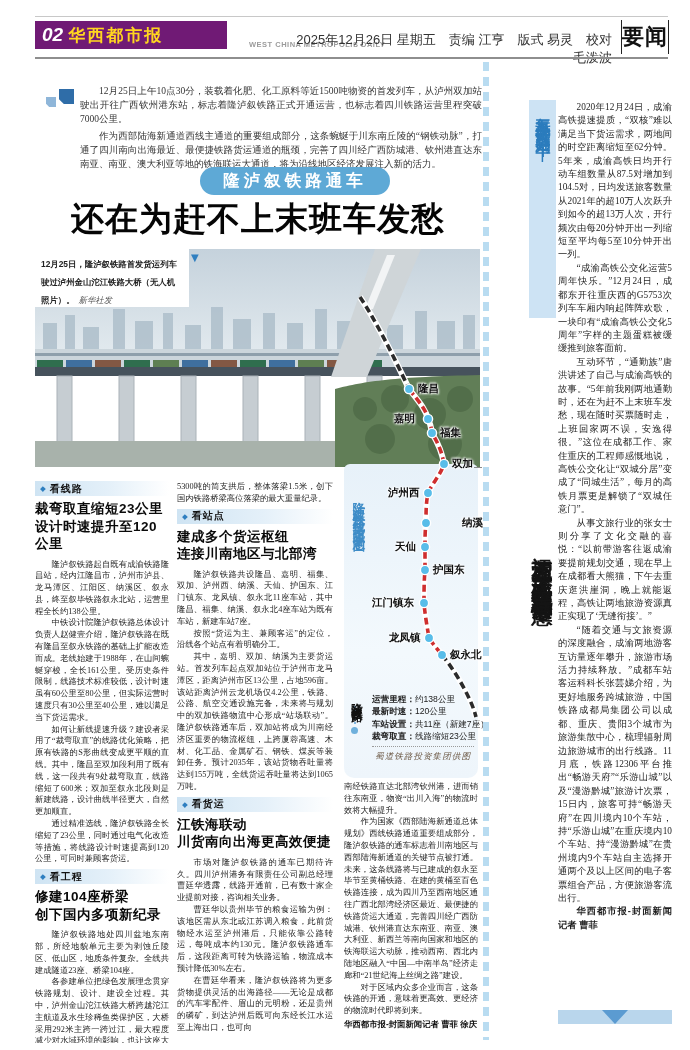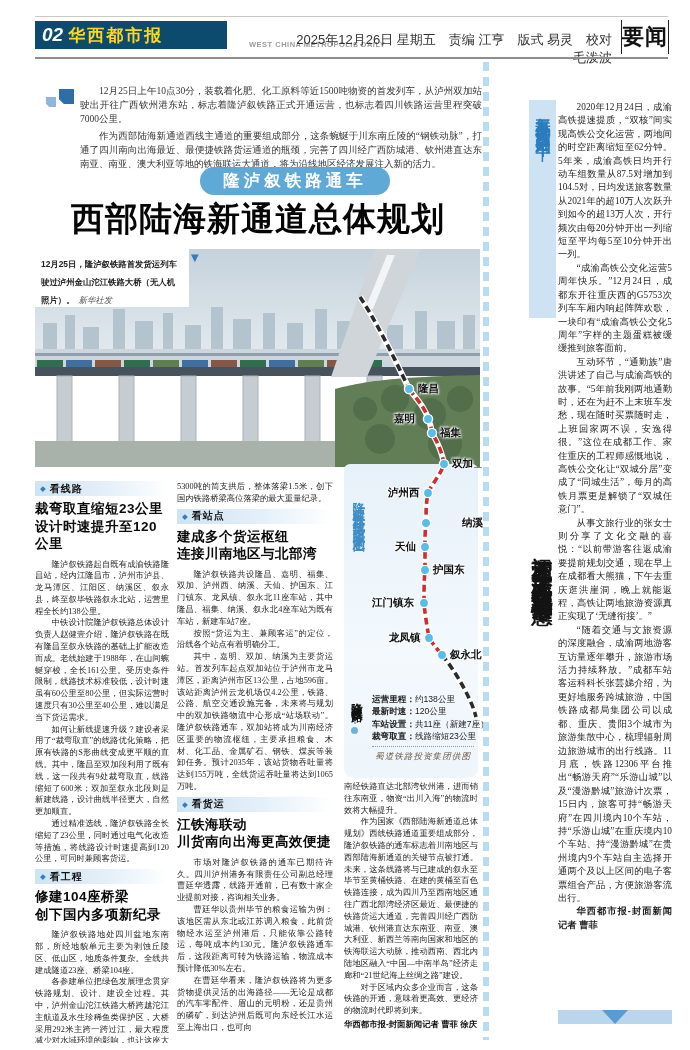--- a/index.html
+++ b/index.html
@@ -2,21 +2,21 @@
 <html><head>
 <meta charset="utf-8">
 <style>
   html,body{margin:0;padding:0;background:#e9e9e9;}
   .page{position:relative;width:690px;height:1050px;background:#ffffff;overflow:hidden;
         font-family:"Liberation Serif","DejaVu Serif",serif;color:#222;}
   .abs{position:absolute;}
   
   .rule-top{left:35px;top:16px;width:633px;height:1px;background:#c8c8c8;}
   .rule-bot{left:35px;top:57px;width:633px;height:2px;background:#8e8e8e;}
-  .hdr-red{left:35px;top:21px;width:192px;height:28px;background:#0c4a6e;display:flex;align-items:center;}
+  .hdr-red{left:35px;top:21px;width:192px;height:28px;background:#701a75;display:flex;align-items:center;}
   .pageno{font-family:"Liberation Sans",sans-serif;font-weight:bold;font-style:italic;
           color:#fff;font-size:19px;padding:0 5px 0 7px;}
   .brand-cn{font-weight:bold;color:#ffd61f;font-size:17px;letter-spacing:2px;white-space:nowrap;}
   .brand-en{left:231px;top:40px;font-family:"Liberation Sans",sans-serif;font-size:7.5px;
             font-weight:bold;color:#9b9b9b;letter-spacing:.5px;margin-left:18px;}
   .dateline{left:290px;top:31px;width:322px;text-align:right;font-size:13px;color:#333;
             font-family:"Liberation Sans",sans-serif;}
   .section-box{left:621px;top:20px;width:46px;height:34px;border-left:1.5px solid #222;
                border-right:1.5px solid #222;display:flex;align-items:center;justify-content:center;
                font-size:22px;font-weight:900;color:#111;font-family:"Liberation Sans",sans-serif;letter-spacing:1px;}
@@ -111,21 +111,21 @@
   <div class="abs rule-bot"></div>
 
   <div class="abs q-sm"></div>
   <div class="abs q-lg"></div>
   <div class="abs intro">
     <p>12月25日上午10点30分，装载着化肥、化工原料等近1500吨物资的首发列车，从泸州双加站驶出开往广西钦州港东站，标志着隆泸叙铁路正式开通运营，也标志着四川铁路运营里程突破7000公里。</p>
     <p>作为西部陆海新通道西线主通道的重要组成部分，这条蜿蜒于川东南丘陵的“钢铁动脉”，打通了四川南向出海最近、最便捷铁路货运通道的瓶颈，完善了四川经广西防城港、钦州港直达东南亚、南亚、澳大利亚等地的铁海联运大通道，将为沿线地区经济发展注入新的活力。</p>
   </div>
 
   <div class="abs kicker">隆泸叙铁路通车</div>
-  <div class="abs headline">西部陆海新通道总体规划</div>
+  <div class="abs headline">还在为赶不上末班车发愁</div>
 
   <div class="abs photo">
     <svg width="445" height="218" viewBox="0 0 445 218" xmlns="http://www.w3.org/2000/svg">
       <defs>
         <linearGradient id="skyg" x1="0" y1="0" x2="0" y2="1">
           <stop offset="0" stop-color="#c5d2dc"></stop>
             <stop offset="1" stop-color="#e6edf1"></stop>
         </linearGradient>
       </defs>
       <rect x="0" y="0" width="445" height="120" fill="url(#skyg)"></rect>
@@ -274,21 +274,21 @@
     <div class="tagbar">
       <span class="dia">◆</span>
       <span class="tag">看站点</span>
     </div>
     <div class="subhead">
       <div>建成多个货运枢纽</div>
       <div>连接川南地区与北部湾</div>
     </div>
     <p class="bodyp">隆泸叙铁路共设隆昌、嘉明、福集、双加、泸州西、纳溪、天仙、护国东、江门镇东、龙凤镇、叙永北11座车站，其中隆昌、福集、纳溪、叙永北4座车站为既有车站，新建车站7座。</p>
     <p class="bodyp">按照“货运为主、兼顾客运”的定位，沿线各个站点有着明确分工。</p>
-    <p class="bodyp">其中，嘉明、双加、纳溪为主要货运站。首发列车起点双加站位于泸州市龙马潭区，距离泸州市区13公里，占地596亩。该站距离泸州云龙机场仅4.2公里，铁路、公路、航空交通设施完备，未来将与规划中的双加铁路物流中心形成“站场联动”。隆泸叙铁路通车，双加站将成为川南经济区重要的物流枢纽，主要承担粮食、木材、化工品、金属矿石、钢铁、煤炭等装卸任务。预计2035年，该站货物吞吐量将达到155万吨，全线货运吞吐量将达到1065万吨。</p>
+    <p class="bodyp">其中，嘉明、双加、纳溪为主要货运站。首发列车起点双加站位于泸州市龙马潭区，距离泸州市区13公里，占地596亩。该站距离泸州云龙机场仅4.2公里，铁路、公路、航空交通设施完备，未来将与规划中的双加铁路物流中心形成“站场联动”。隆泸叙铁路通车后，双加站将成为川南经济区重要的物流枢纽，上跨厦蓉高速、木材、化工品、金属矿石、钢铁、煤炭等装卸任务。预计2035年，该站货物吞吐量将达到155万吨，全线货运吞吐量将达到1065万吨。</p>
     <div class="tagbar">
       <span class="dia">◆</span>
       <span class="tag">看货运</span>
     </div>
     <div class="subhead">
       <div>江铁海联动</div>
       <div>川货南向出海更高效便捷</div>
     </div>
     <p class="bodyp">市场对隆泸叙铁路的通车已期待许久。四川泸州港务有限责任公司副总经理曹廷华透露，线路开通前，已有数十家企业提前对接，咨询相关业务。</p>
     <p class="bodyp">曹廷华以贵州毕节的粮食运输为例：该地区需从东北或江苏调入粮食，此前货物经水运至泸州港后，只能依靠公路转运，每吨成本约130元。隆泸叙铁路通车后，这段距离可转为铁路运输，物流成本预计降低30%左右。</p>
@@ -303,21 +303,21 @@
   </div>
 
   <div class="abs divider"></div>
 
   <div class="abs overline">
     <span class="overline-text">每五至十分钟开出一趟列车——</span>
   </div>
   <div class="abs vhead">运营五周年 成渝高铁公交化让双城生活更惬意</div>
 
   <div class="abs sbody">
-    <p>2020年12月24日，成渝高铁提速提质，“双核”间实现高铁公交化运营，两地间的时空距离缩短至62分钟。5年来，成渝高铁日均开行动车组数量从87.5对增加到104.5对，日均发送旅客数量从2021年的超10万人次跃升到如今的超13万人次，开行频次由每20分钟开出一列缩短至平均每5至10分钟开出一列。</p>
+    <p>2020年12月24日，成渝高铁提速提质，“双核”难以满足当下货运需求，两地间的时空距离缩短至62分钟。5年来，成渝高铁日均开行动车组数量从87.5对增加到104.5对，日均发送旅客数量从2021年的超10万人次跃升到如今的超13万人次，开行频次由每20分钟开出一列缩短至平均每5至10分钟开出一列。</p>
     <p>“成渝高铁公交化运营5周年快乐。”12月24日，成都东开往重庆西的G5753次列车车厢内响起阵阵欢歌，一块印有“成渝高铁公交化5周年”字样的主题蛋糕被缓缓推到旅客面前。</p>
     <p>互动环节，“通勤族”唐洪讲述了自己与成渝高铁的故事。“5年前我刚两地通勤时，还在为赶不上末班车发愁，现在随时买票随时走，上班回家两不误，安逸得很。”这位在成都工作、家住重庆的工程师感慨地说，高铁公交化让“双城分居”变成了“同城生活”，每月的高铁月票更是解锁了“双城任意门”。</p>
     <p>从事文旅行业的张女士则分享了文化交融的喜悦：“以前带游客往返成渝要提前规划交通，现在早上在成都看大熊猫，下午去重庆逛洪崖洞，晚上就能返程，高铁让两地旅游资源真正实现了‘无缝衔接’。”</p>
     <p>“随着交通与文旅资源的深度融合，成渝两地游客互访量逐年攀升，旅游市场活力持续释放。”成都车站客运科科长张芸娣介绍，为更好地服务跨城旅游，中国铁路成都局集团公司以成都、重庆、贵阳3个城市为旅游集散中心，梳理辐射周边旅游城市的出行线路。11月底，铁路12306平台推出“畅游天府”“乐游山城”以及“漫游黔城”旅游计次票，15日内，旅客可持“畅游天府”在四川境内10个车站，持“乐游山城”在重庆境内10个车站、持“漫游黔城”在贵州境内9个车站自主选择开通两个及以上区间的电子客票组合产品，方便旅游客流出行。</p>
     <p class="sbyline">华西都市报-封面新闻记者 曹菲</p>
   </div>
 
   <div class="abs ribbon">
     <div class="ribbon-notch"></div>
   </div>

